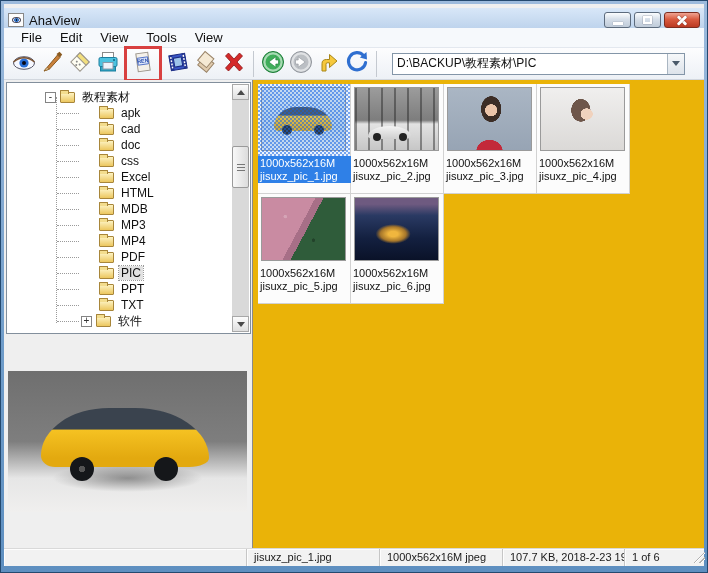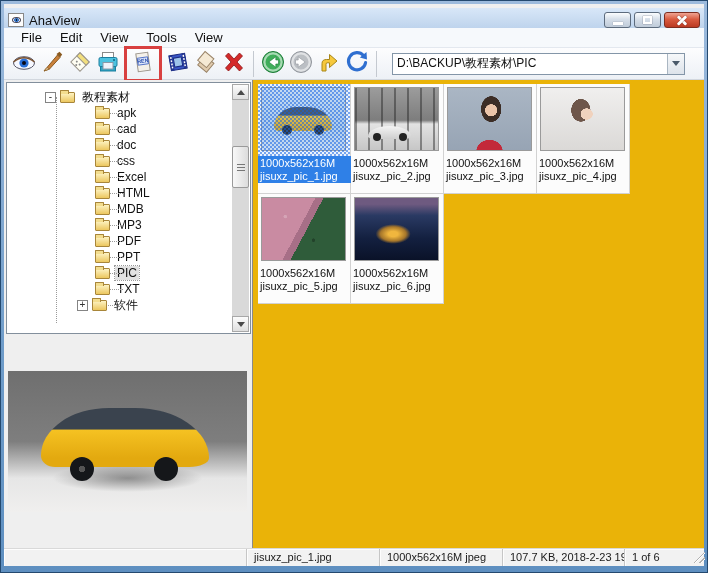--- a/index.html
+++ b/index.html
@@ -47,21 +47,21 @@
 
   
   .content { position:absolute; left:0; top:76px; width:700px; height:468px; background:#efefef; }
 
   
   .tree-panel { position:absolute; left:2px; top:2px; width:245px; height:252px; background:#fff; border:1px solid #828f9c; }
   .tree { position:absolute; left:0; top:0; right:18px; bottom:0; overflow:hidden; padding-top:6px; }
   .tree-vline { position:absolute; left:49px; top:14px; width:1px; height:226px; border-left:1px dotted #9a9a9a; }
   .tree-row { height:16px; display:flex; align-items:center; font-size:12px; color:#111; position:relative; white-space:nowrap; }
   .tree-row.lvl0 { padding-left:38px; }
-  .tree-row.lvl1 { padding-left:44px;margin-left:44px; }
+  .tree-row.lvl1 { padding-left:92px; }
   .tree-row.lvl1::before { content:""; position:absolute; left:50px; top:8px; width:22px; border-top:1px dotted #9a9a9a; }
   .expander { width:11px; height:11px; border:1px solid #848484; background:#fff; font-size:10px; line-height:8px; text-align:center; color:#333; margin-right:4px; flex:0 0 auto; position:relative; z-index:2; }
   .tree-row.lvl1 .expander { margin-left:-18px; }
   .folder-ico { width:15px; height:11px; background:linear-gradient(#fdf3c3,#ecc75f); border:1px solid #a8863a; border-radius:1px; margin-right:5px; position:relative; flex:0 0 auto; z-index:2; }
   .folder-ico::before { content:""; position:absolute; left:-1px; top:-3px; width:7px; height:3px; background:#f3dd8e; border:1px solid #a8863a; border-bottom:none; border-radius:1px 1px 0 0; }
   .tree-label { padding:0 2px; }
   .tree-row.selected .tree-label { background:#e2e2e2; outline:1px dotted #9a9a9a; }
 
   
   .vscroll { position:absolute; right:1px; top:1px; width:17px; height:248px; background:#d9d9d9; }
@@ -324,29 +324,33 @@
             <div class="tree-row lvl1">
               <span class="folder-ico"></span>
               <span class="tree-label">MDB</span>
             </div>
             <div class="tree-row lvl1">
               <span class="folder-ico"></span>
               <span class="tree-label">MP3</span>
             </div>
             <div class="tree-row lvl1">
               <span class="folder-ico"></span>
+              <span class="tree-label">MP4</span>
+            </div>
+            <div class="tree-row lvl1">
+              <span class="folder-ico"></span>
               <span class="tree-label">PDF</span>
             </div>
+            <div class="tree-row lvl1 selected">
+              <span class="folder-ico"></span>
+              <span class="tree-label">PIC</span>
+            </div>
             <div class="tree-row lvl1">
               <span class="folder-ico"></span>
               <span class="tree-label">PPT</span>
-            </div>
-            <div class="tree-row lvl1 selected">
-              <span class="folder-ico"></span>
-              <span class="tree-label">PIC</span>
             </div>
             <div class="tree-row lvl1">
               <span class="folder-ico"></span>
               <span class="tree-label">TXT</span>
             </div>
             <div class="tree-row lvl1">
               <span class="expander">+</span>
               <span class="folder-ico"></span>
               <span class="tree-label">软件</span>
             </div>

